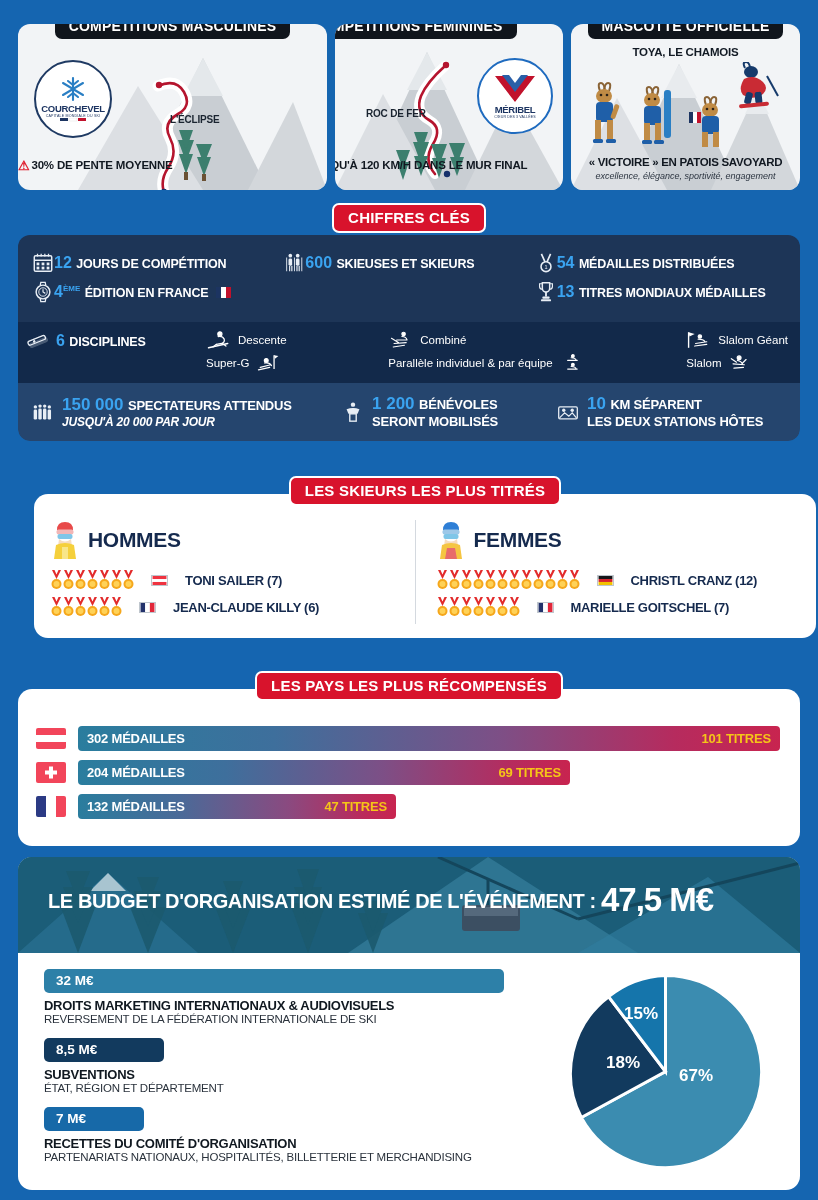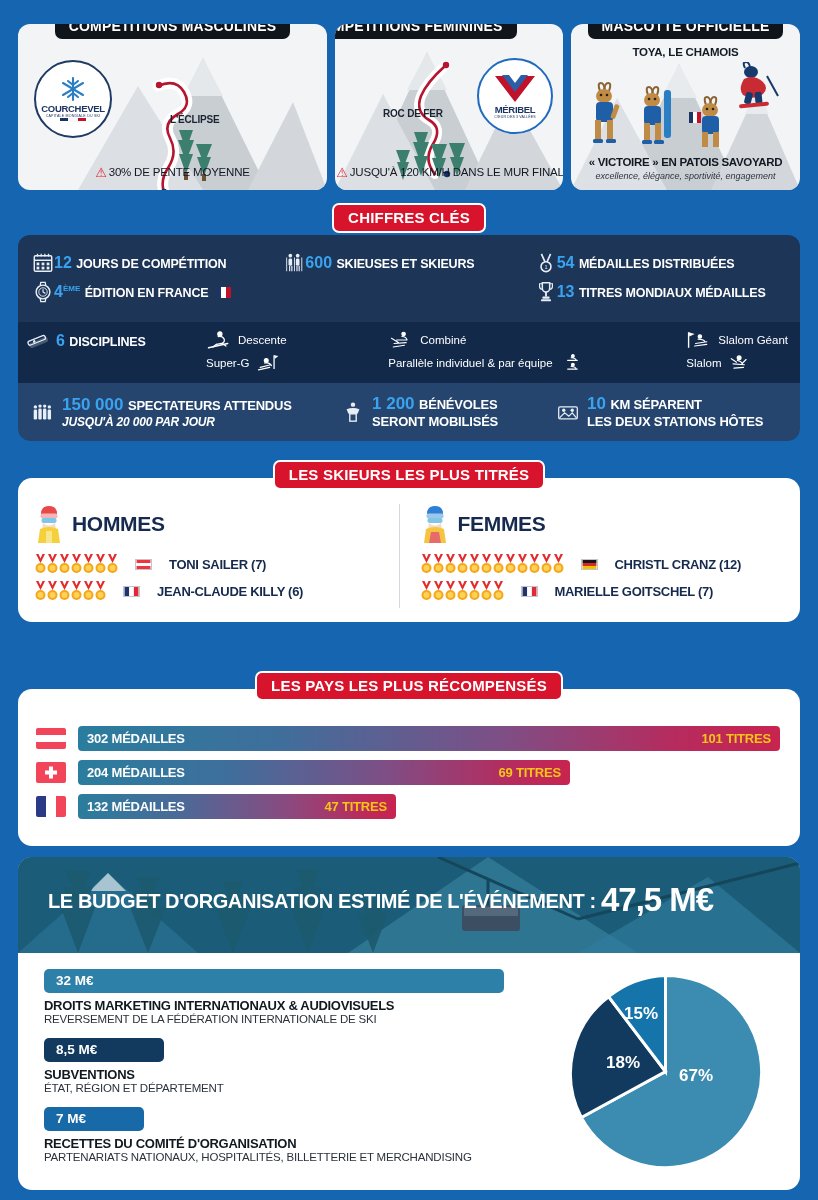--- a/index.html
+++ b/index.html
@@ -34,22 +34,22 @@
   .top-card {
     background: #f2f4f6; border-radius: 12px; position: relative; overflow: hidden;
   }
   .card-men   { width: 309px; }
   .card-women { width: 228px; }
   .card-masc  { width: 229px; }
   .top-card .pill-wrap { position: absolute; top: -10px; left: 0; width: 100%; text-align: center; z-index: 6; }
 
   .mtn { position: absolute; bottom: 0; left: 0; width: 100%; height: 100%; }
   .caption {
-    position: absolute; bottom: 10px; left: 0; width: 100%;
-    text-align: center; font-size: 11.5px; font-weight: normal;
+    position: absolute; bottom: 17px; left: 0; width: 100%;
+    text-align: left; font-size: 11.5px; font-weight: bold;
     color: #111821; z-index: 7; letter-spacing: -.2px;
   }
   .caption .warn { color: #e02030; font-size: 13px; vertical-align: -1px; margin-right: 2px; }
 
   .run-label {
     position: absolute; font-size: 10px; font-weight: bold; color: #1a2430; z-index: 8;
     letter-spacing: -.2px;
   }
 
   
@@ -240,21 +240,21 @@
         </g>
       </svg>
       <div class="badge-circle badge-merib">
         <svg width="44" height="30" viewBox="0 0 44 30">
           <path d="M2 3 L22 29 L42 3 L33 3 L22 17 L11 3 Z" fill="#c1122c"></path>
           <path d="M9 2 L22 19 L35 2 L28 2 L22 10 L16 2 Z" fill="#2a5fa8"></path>
         </svg>
         <div class="bname">MÉRIBEL</div>
         <div class="bsub">CŒUR DES 3 VALLÉES</div>
       </div>
-      <div class="run-label" style="left:48px; top:84px;">ROC DE FER</div>
+      <div class="run-label" style="left:31px; top:84px;">ROC DE FER</div>
       <div class="pill-wrap" style="left:-42px;">
         <span class="pill pill-black">COMPÉTITIONS FÉMININES</span>
       </div>
       <div class="caption" style="left:-40px; width:310px;"><span class="warn">⚠</span><span>JUSQU'À 120 KM/H DANS LE MUR FINAL</span></div>
     </div>
 
     <div class="top-card card-masc">
       <svg class="mtn" viewBox="0 0 229 166" preserveAspectRatio="none">
         <polygon points="50,166 108,40 168,166" fill="#c9ced3"></polygon>
         <polygon points="108,40 126,74 90,74" fill="#e8ebee"></polygon>
@@ -551,21 +551,21 @@
               <span class="spec-w">KM SÉPARENT</span></div>
               <div class="spec-w">LES DEUX STATIONS HÔTES</div>
             </div>
           </div>
         </div>
       </div>
 
     </div>
   </div>
 
-  <div class="wrapsec" style="top:460px;">
+  <div class="wrapsec" style="top:476px;margin-left:16px;">
     <div class="sec-titlebar">
       <span class="pill pill-red">LES SKIEURS LES PLUS TITRÉS</span>
     </div>
     <div class="white-card">
       <div class="ski-flex">
         <div class="ski-half">
           <div class="ski-head">
             <svg width="30" height="40" viewBox="0 0 30 40">
               <path d="M7 10 q0 -8 8 -8 q8 0 8 8 Z" fill="#e84a4a"></path>
               <rect x="6.5" y="9.5" width="17" height="5" rx="2" fill="#f2b6b6"></rect>

